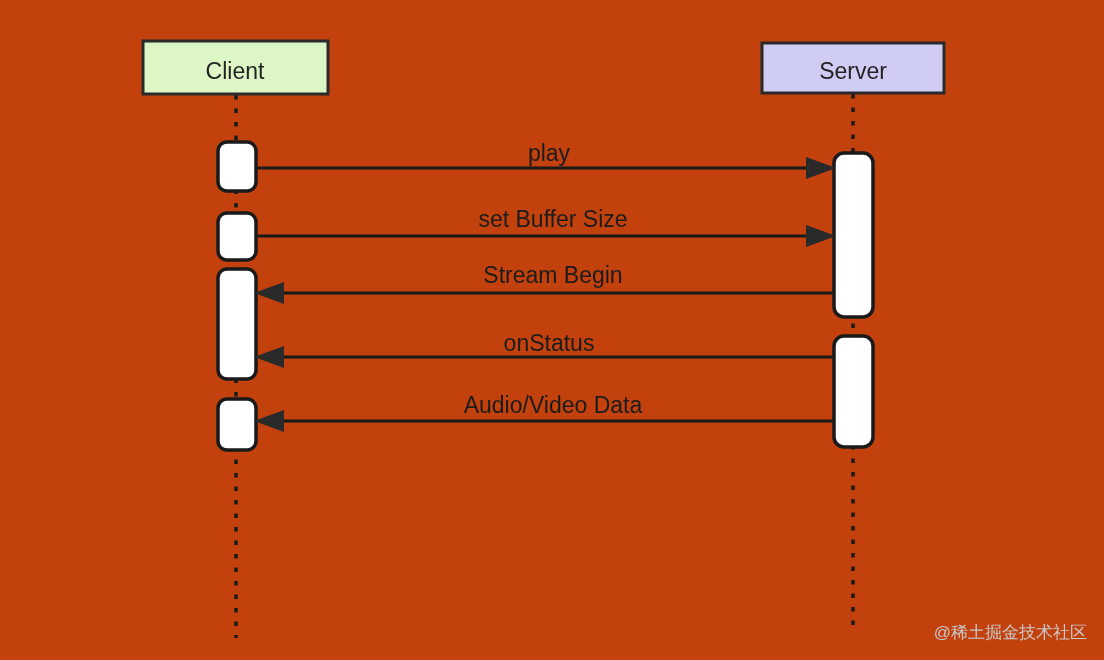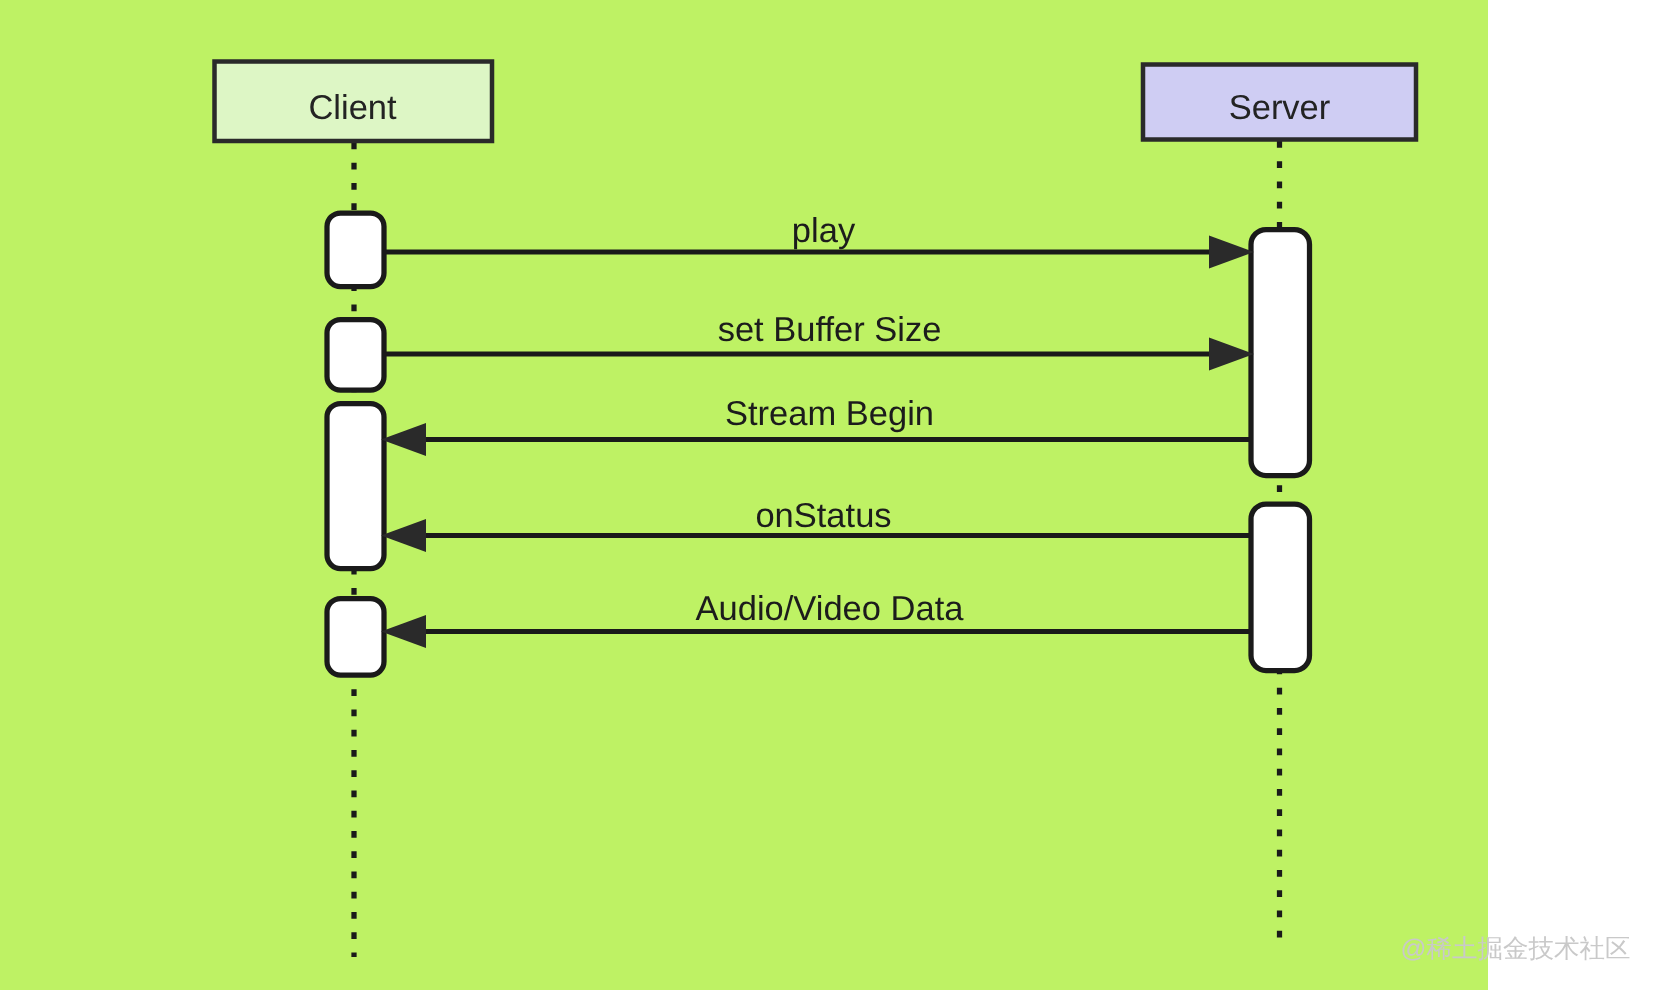--- a/index.html
+++ b/index.html
@@ -6,23 +6,23 @@
     margin: 0;
     padding: 0;
     width: 1104px;
     height: 660px;
     background: #ffffff;
     font-family: "Liberation Sans", sans-serif;
     overflow: hidden;
   }
   .stage {
     position: relative;
-    width: 992px;
+    width: 1104px;
     height: 660px;
-    background: #bef264;
+    background: #c2410c;
   }
   svg text {
     font-family: "Liberation Sans", sans-serif;
   }
   .actor-label {
     font-size: 23px;
     fill: #232323;
   }
   .msg-label {
     font-size: 23px;

